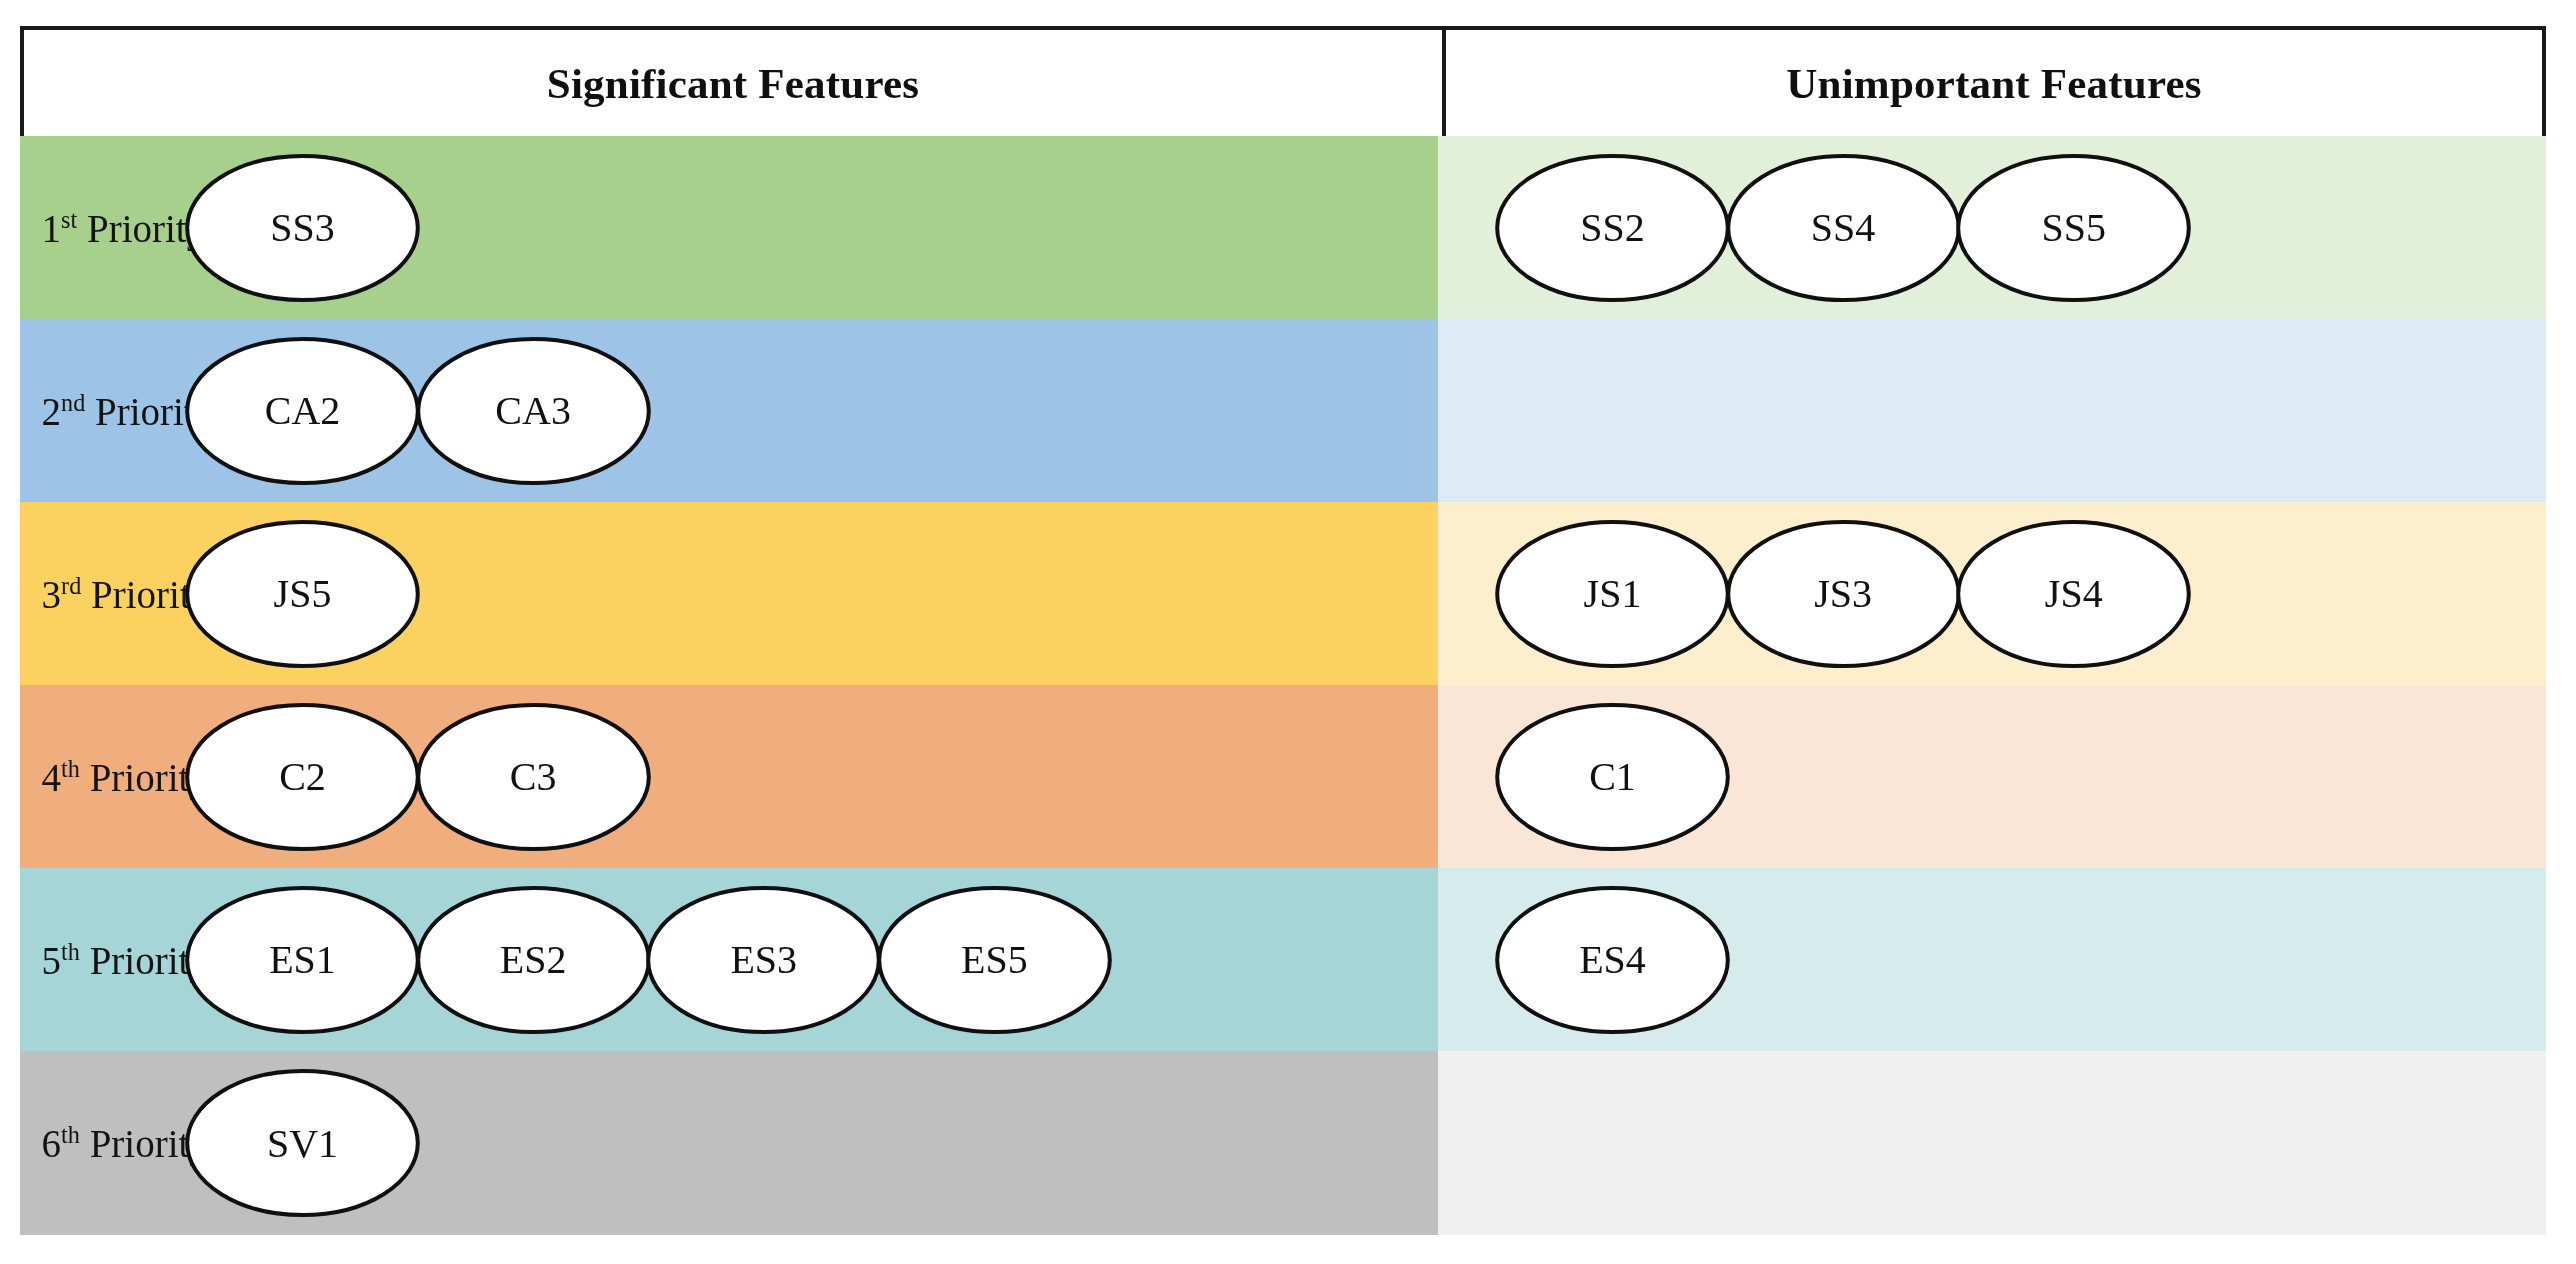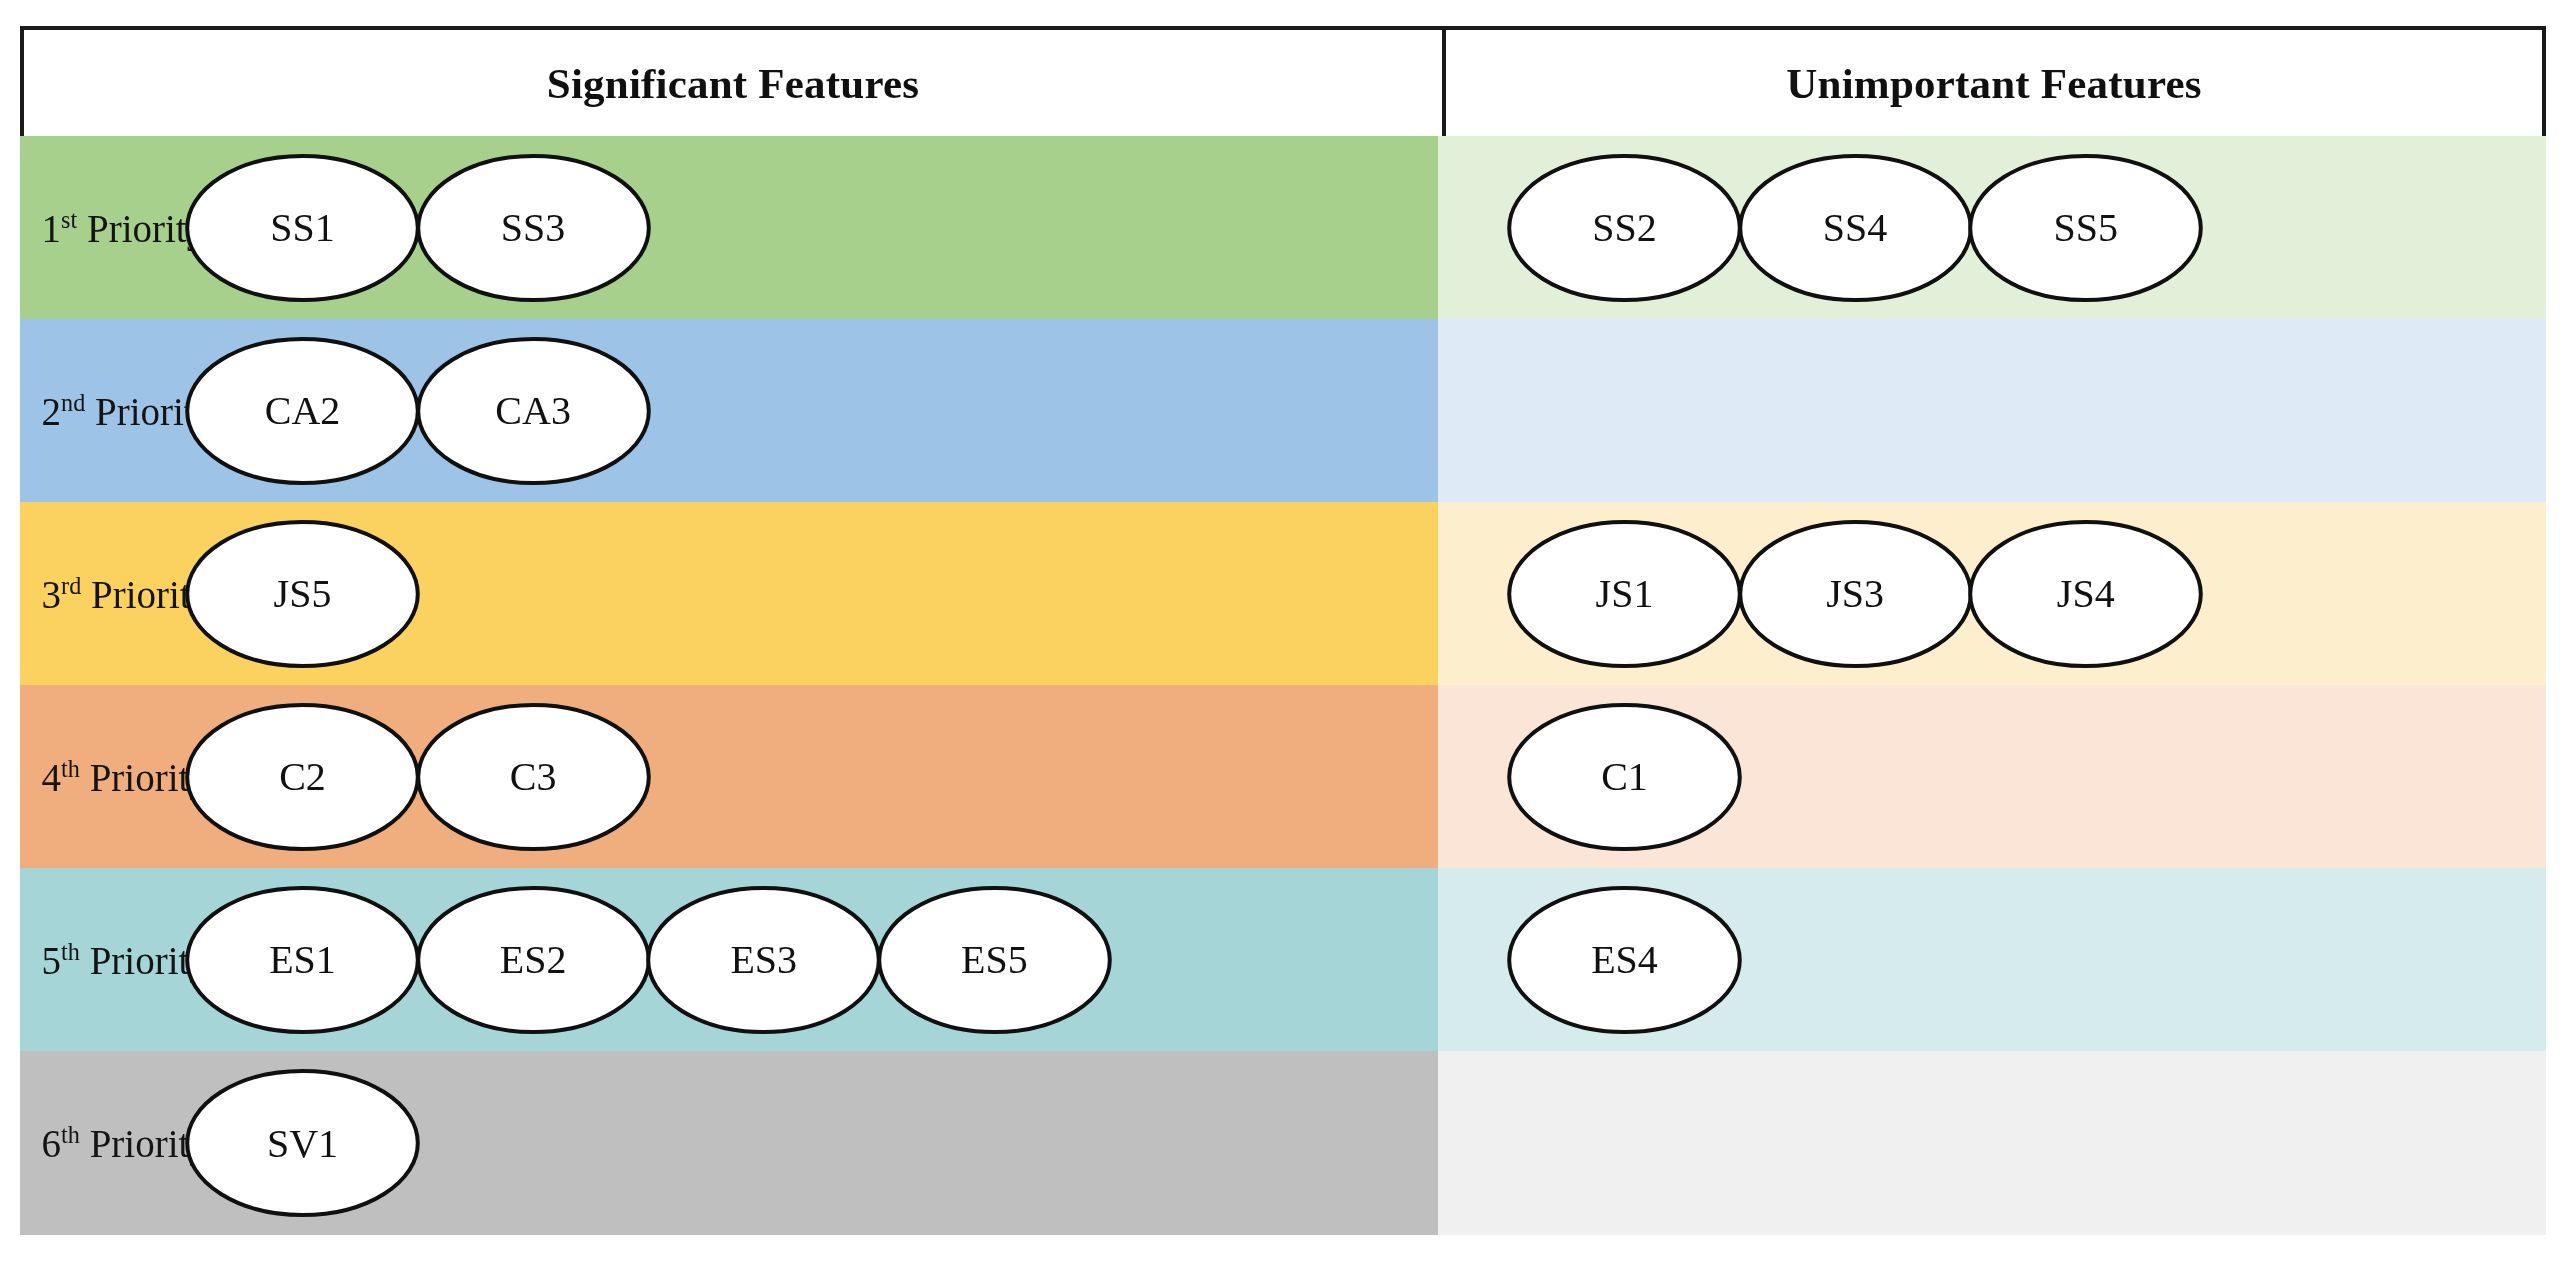--- a/index.html
+++ b/index.html
@@ -101,21 +101,21 @@
 
   
   .ellipse-strip {
     position: absolute;
     top: 50%;
     transform: translateY(-50%);
     display: flex;
     align-items: center;
   }
   .ellipse-strip.sig  { left: 160px; }
-  .ellipse-strip.unimp{ left: 64px; }
+  .ellipse-strip.unimp{ left: 52px; }
 
   .node {
     position: relative;
     width: 245px;
     height: 157px;
     margin-right: -14.4px;
     flex: 0 0 auto;
   }
   .node svg {
     position: absolute;
@@ -152,26 +152,20 @@
 
   <div class="body-rows" id="body-rows">
       <div class="prio-row">
         <div class="cell significant" style="background: rgb(168, 208, 141);">
           <span class="prio-label"><span>1</span><sup>st</sup><span> Priority</span></span>
           <div class="ellipse-strip sig">
             <div class="node">
               <svg viewBox="0 0 306 196" preserveAspectRatio="none">
                 <ellipse cx="153" cy="98" rx="144" ry="90" fill="#ffffff" stroke="#101010" stroke-width="5"></ellipse>
               </svg>
-              <span class="node-label">SS1</span>
-            </div>
-            <div class="node">
-              <svg viewBox="0 0 306 196" preserveAspectRatio="none">
-                <ellipse cx="153" cy="98" rx="144" ry="90" fill="#ffffff" stroke="#101010" stroke-width="5"></ellipse>
-              </svg>
               <span class="node-label">SS3</span>
             </div>
           </div>
         </div>
         <div class="cell unimportant" style="background: rgb(226, 239, 217);">
           <div class="ellipse-strip unimp">
             <div class="node">
               <svg viewBox="0 0 306 196" preserveAspectRatio="none">
                 <ellipse cx="153" cy="98" rx="144" ry="90" fill="#ffffff" stroke="#101010" stroke-width="5"></ellipse>
               </svg>

